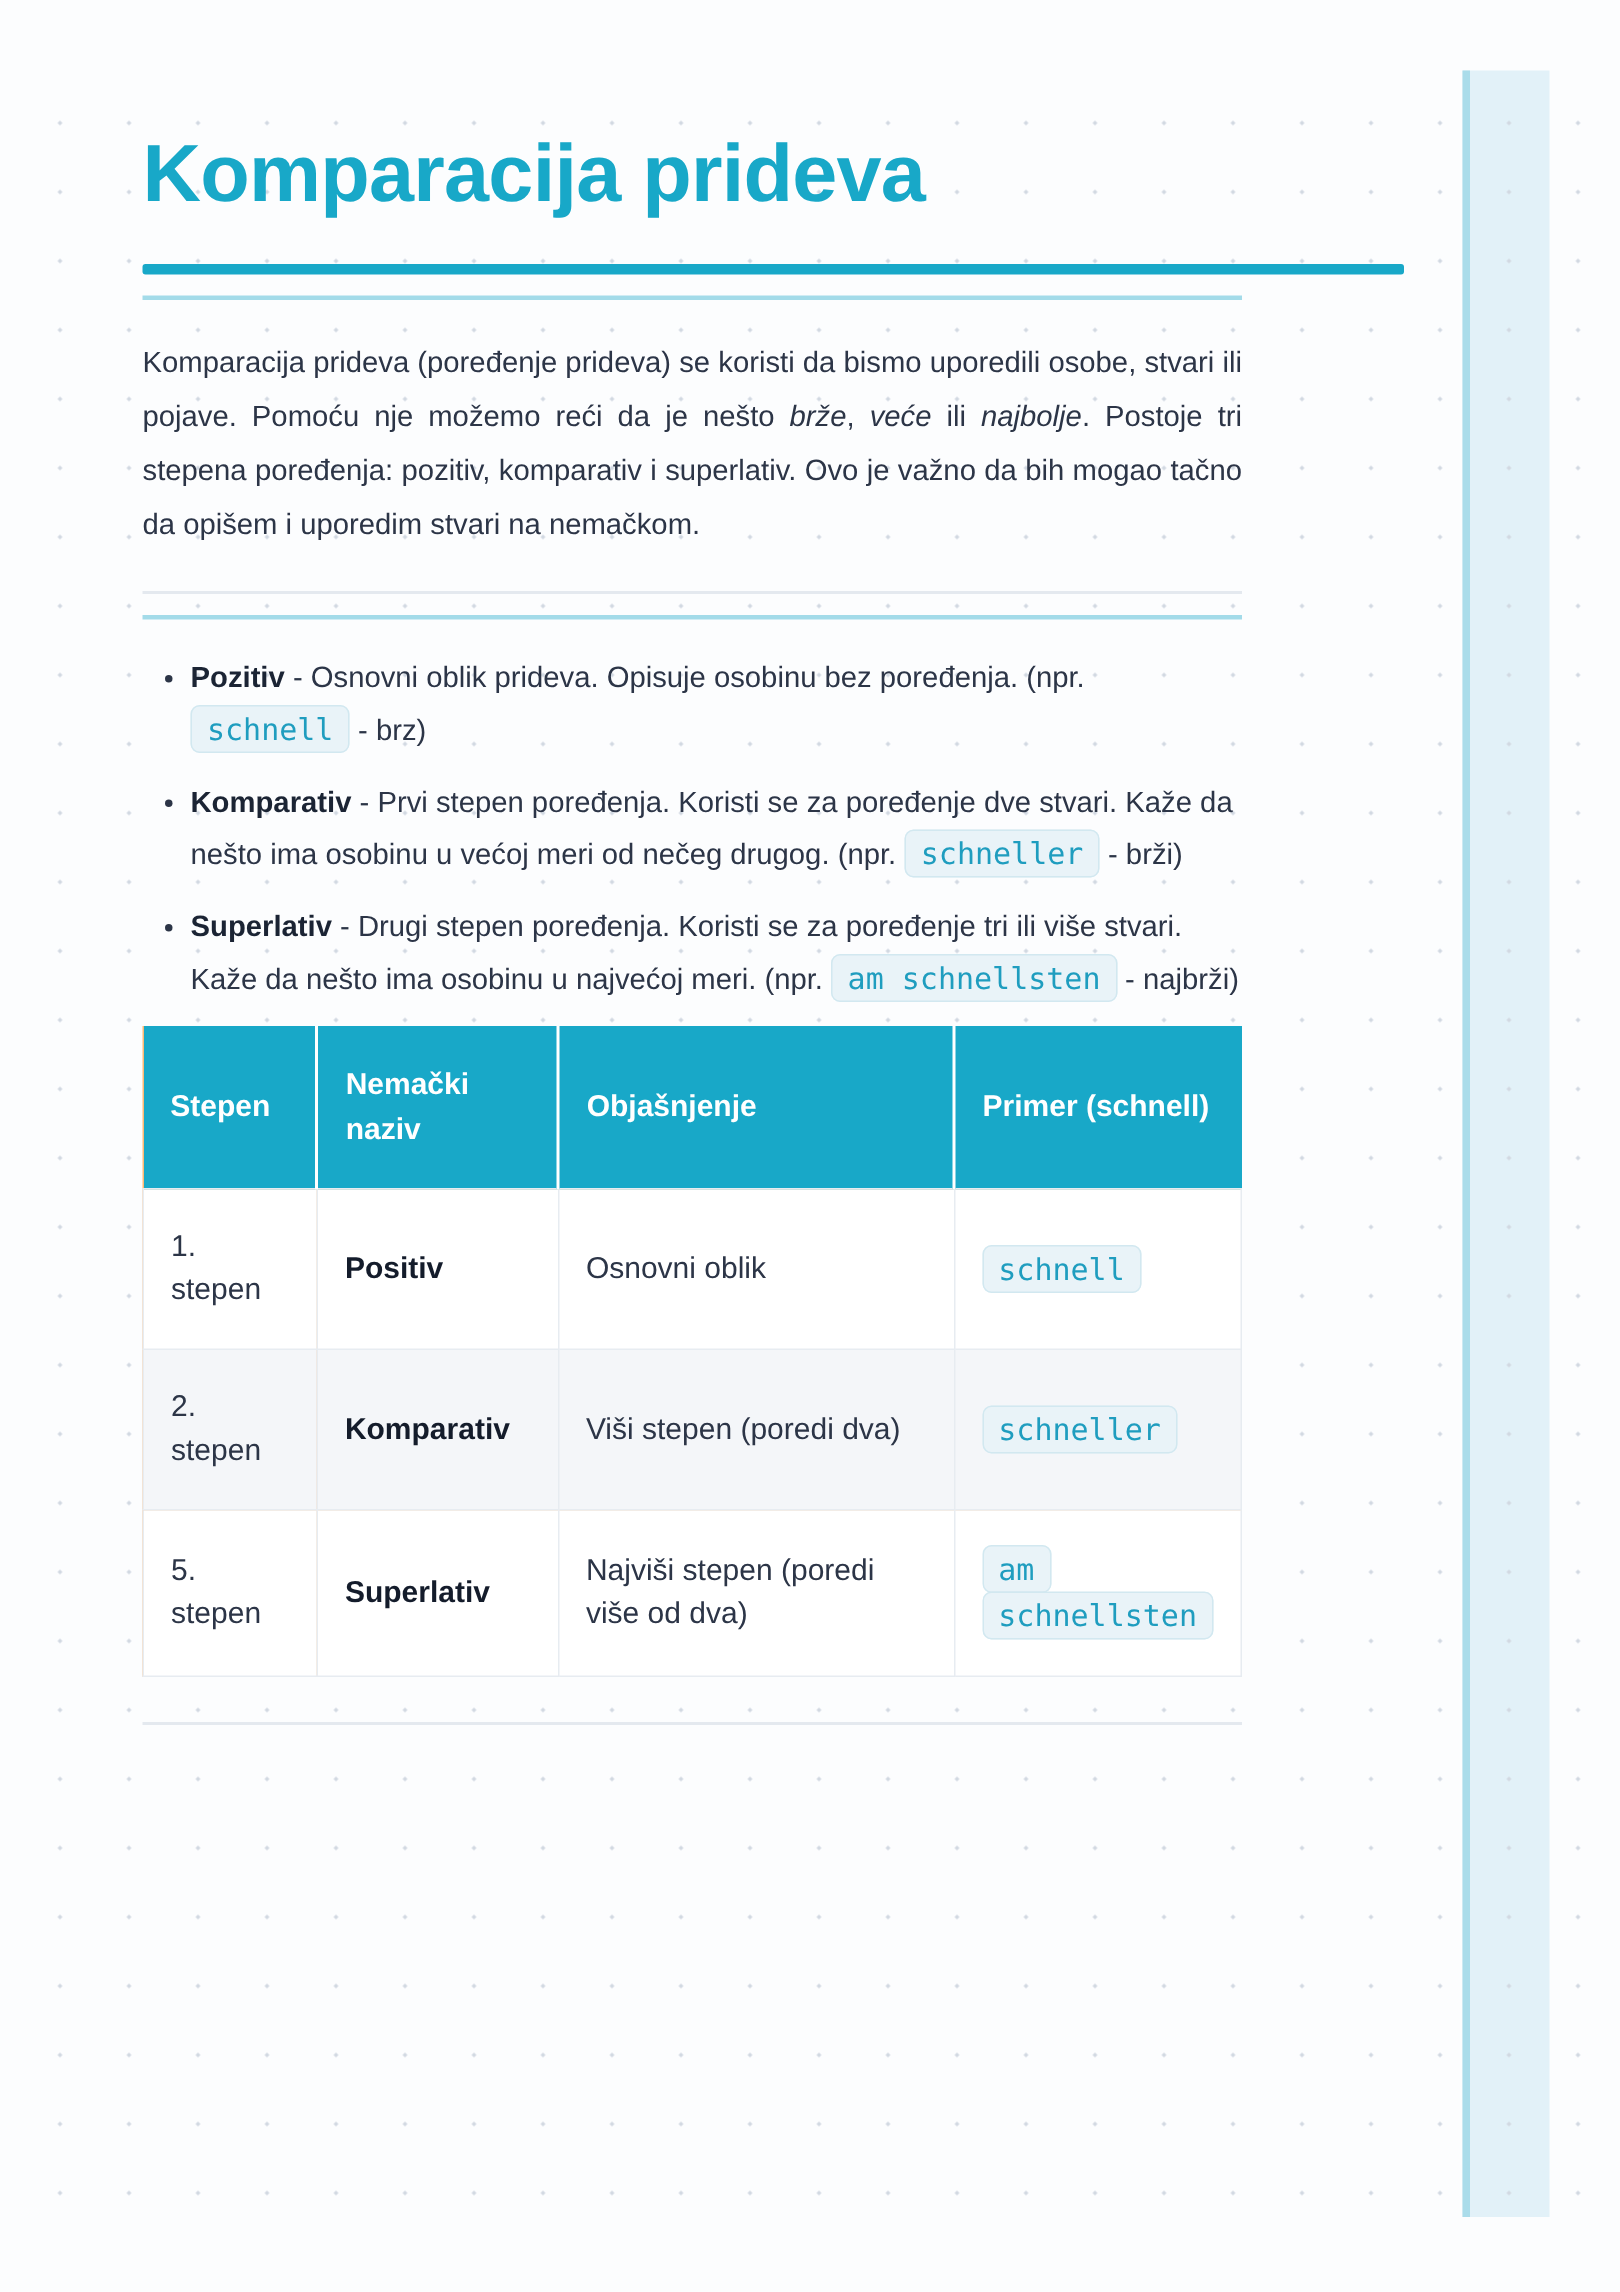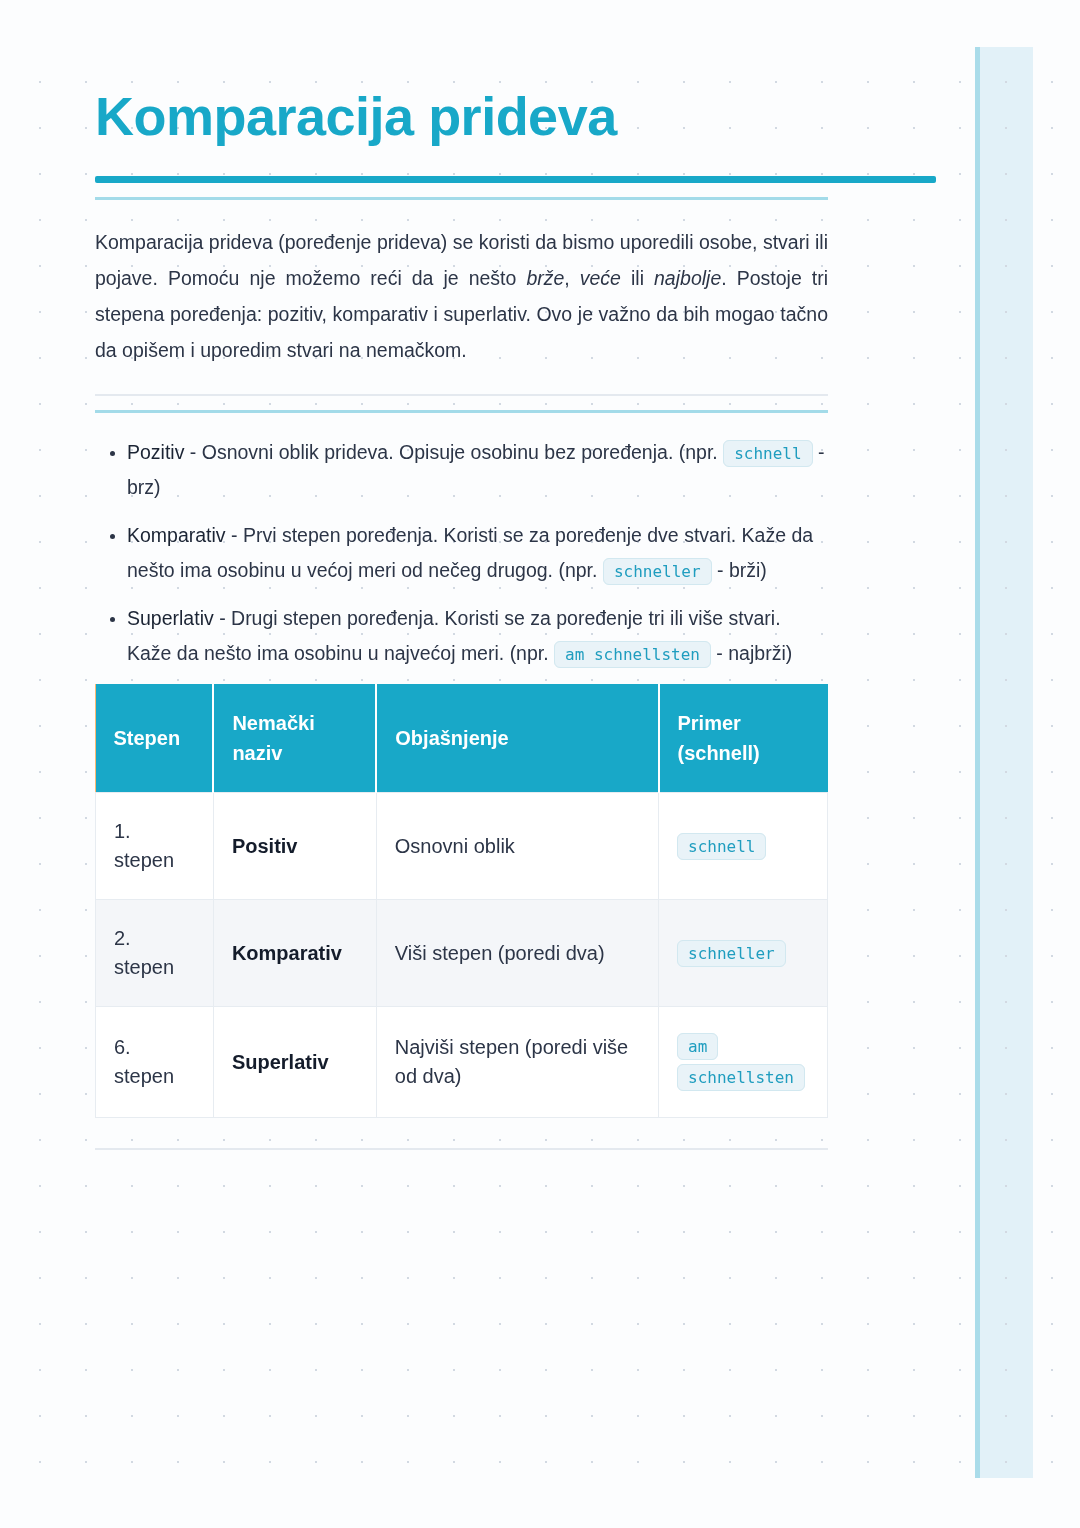--- a/index.html
+++ b/index.html
@@ -80,24 +80,24 @@
     margin:22px 0 0 0;
     padding:0 0 0 32px;
     font-size:19.5px;
     line-height:35px;
     color:#2c3547;
   }
   ul.bullet-list li{
     margin:0 0 13px 0;
   }
   ul.bullet-list li::marker{color:#2c3547;font-size:17px;}
-  .term{font-weight:400;color:#1b2434;}
+  .term{font-weight:700;color:#1b2434;}
   code.chip{
     font-family:"DejaVu Sans Mono", monospace;
-    font-size:16px;
+    font-size:20px;
     color:#1f9dbf;
     background:#e9f3f8;
     border:1px solid #d2e8f0;
     border-radius:6px;
     padding:3px 10px;
     white-space:normal;
     box-decoration-break:clone;
     -webkit-box-decoration-break:clone;
     line-height:30px;
   }
@@ -188,21 +188,21 @@
           <td>Osnovni oblik</td>
           <td><code class="chip">schnell</code></td>
         </tr>
         <tr class="striped">
           <td>2. stepen</td>
           <td class="bold-cell">Komparativ</td>
           <td>Viši stepen (poredi dva)</td>
           <td><code class="chip">schneller</code></td>
         </tr>
         <tr>
-          <td>6. stepen</td>
+          <td>5. stepen</td>
           <td class="bold-cell">Superlativ</td>
           <td>Najviši stepen (poredi više od dva)</td>
           <td><code class="chip">am schnellsten</code></td>
         </tr>
       </tbody>
     </table>
 
     <div class="content-divider" style="margin-top:30px;"></div>
 
   </div>

